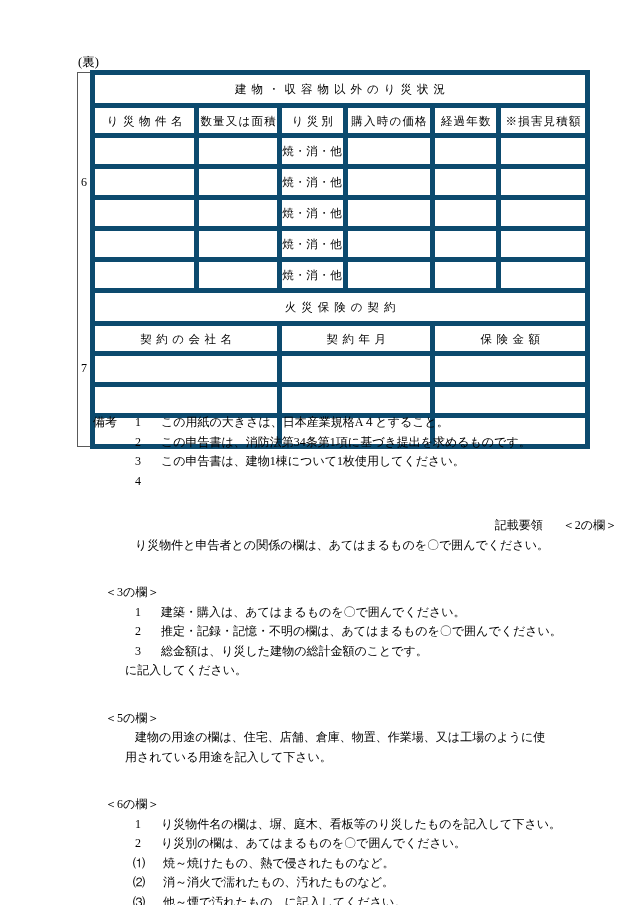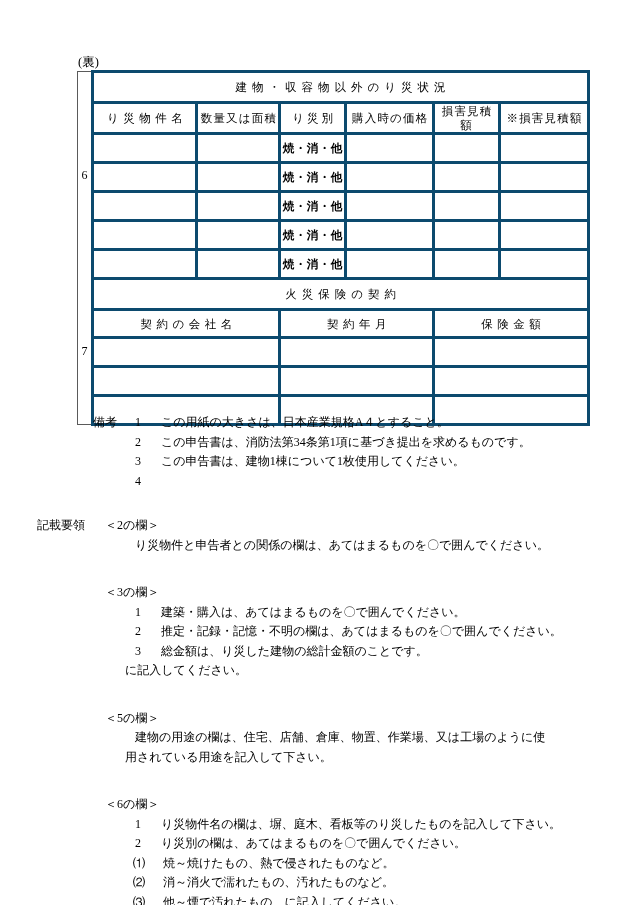--- a/index.html
+++ b/index.html
@@ -38,21 +38,21 @@
   .form-table {
     position: absolute;
     left: 77px;
     top: 70px;
     width: 513px;
     border-collapse: collapse;
     table-layout: fixed;
     font-size: 11.5px;
   }
   .form-table td {
-    border: 3px solid #0c4a6e;
+    border: 5px solid #0c4a6e;
     padding: 0;
     height: 26px;
     vertical-align: middle;
     text-align: center;
     font-size: 11.5px;
     line-height: 14px;
     color: #000;
   }
   .form-table td.no-col {
     width: 15px;
@@ -74,21 +74,21 @@
     letter-spacing: 5px;
     text-indent: 5px;
   }
   .form-table td.colhead {
     height: 25px;
   }
   .sp-wide { letter-spacing: 4.5px; text-indent: 4.5px; }
   .sp-mid  { letter-spacing: 3px;   text-indent: 3px; }
   .sp-sm   { letter-spacing: 1.2px; text-indent: 1.2px; }
   .form-table td.blank { height: 26px; }
-  .form-table td.kind  { letter-spacing: 0.5px; font-weight: bold; }
+  .form-table td.kind  { letter-spacing: 0.5px; }
 
   
   .notes {
     position: absolute;
     left: 70px;
     top: 413px;
     width: 545px;
     font-size: 12px;
     line-height: 19.5px;
     margin-left: 23px;
@@ -116,20 +116,21 @@
     left: 37px;
     top: 516px;
     width: 580px;
     font-size: 12px;
     line-height: 19.5px;
   }
   .ins-head-row {
     display: flex;
     align-items: flex-start;
     white-space: nowrap;
+    justify-content: flex-end;
   }
   .ins-title {
     width: 68px;
     flex: 0 0 68px;
   }
   .ins-section {
     flex: 0 0 auto;
   }
   .ins-sub-head {
     padding-left: 68px;
@@ -184,21 +185,21 @@
 
       <tr>
         <td class="no-col sec-no-top" rowspan="7">6</td>
         <td class="banner" colspan="6">建物・収容物以外のり災状況</td>
       </tr>
       <tr>
         <td class="colhead sp-wide">り災物件名</td>
         <td class="colhead sp-sm">数量又は面積</td>
         <td class="colhead sp-mid">り災別</td>
         <td class="colhead sp-sm">購入時の価格</td>
-        <td class="colhead sp-sm">損害見積額</td>
+        <td class="colhead sp-sm">経過年数</td>
         <td class="colhead sp-sm">※損害見積額</td>
       </tr>
       <tr>
         <td class="blank"></td>
         <td class="blank"></td>
         <td class="blank kind">焼・消・他</td>
         <td class="blank"></td>
         <td class="blank"></td>
         <td class="blank"></td>
       </tr>

